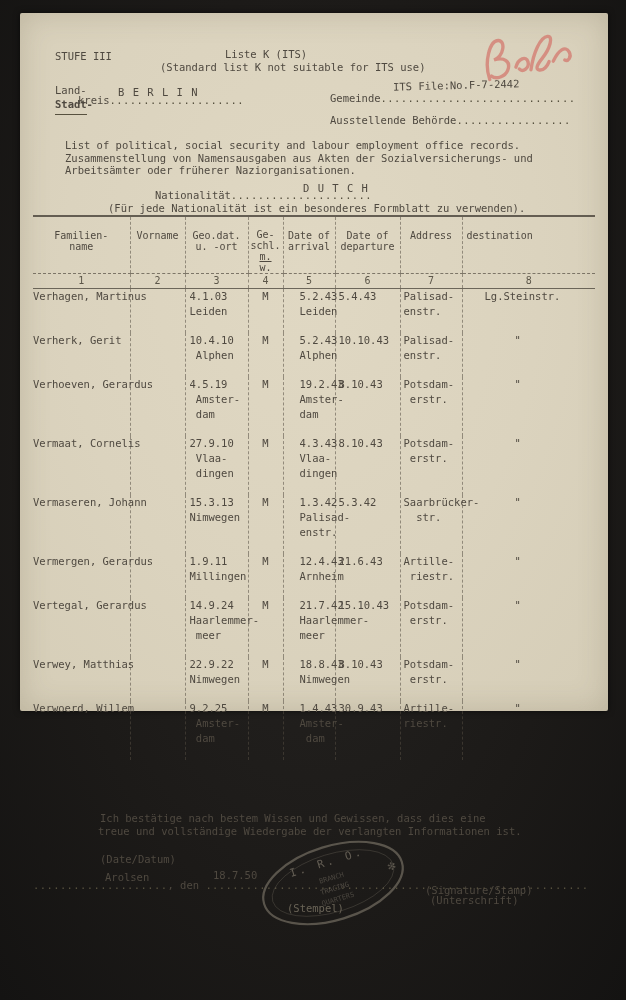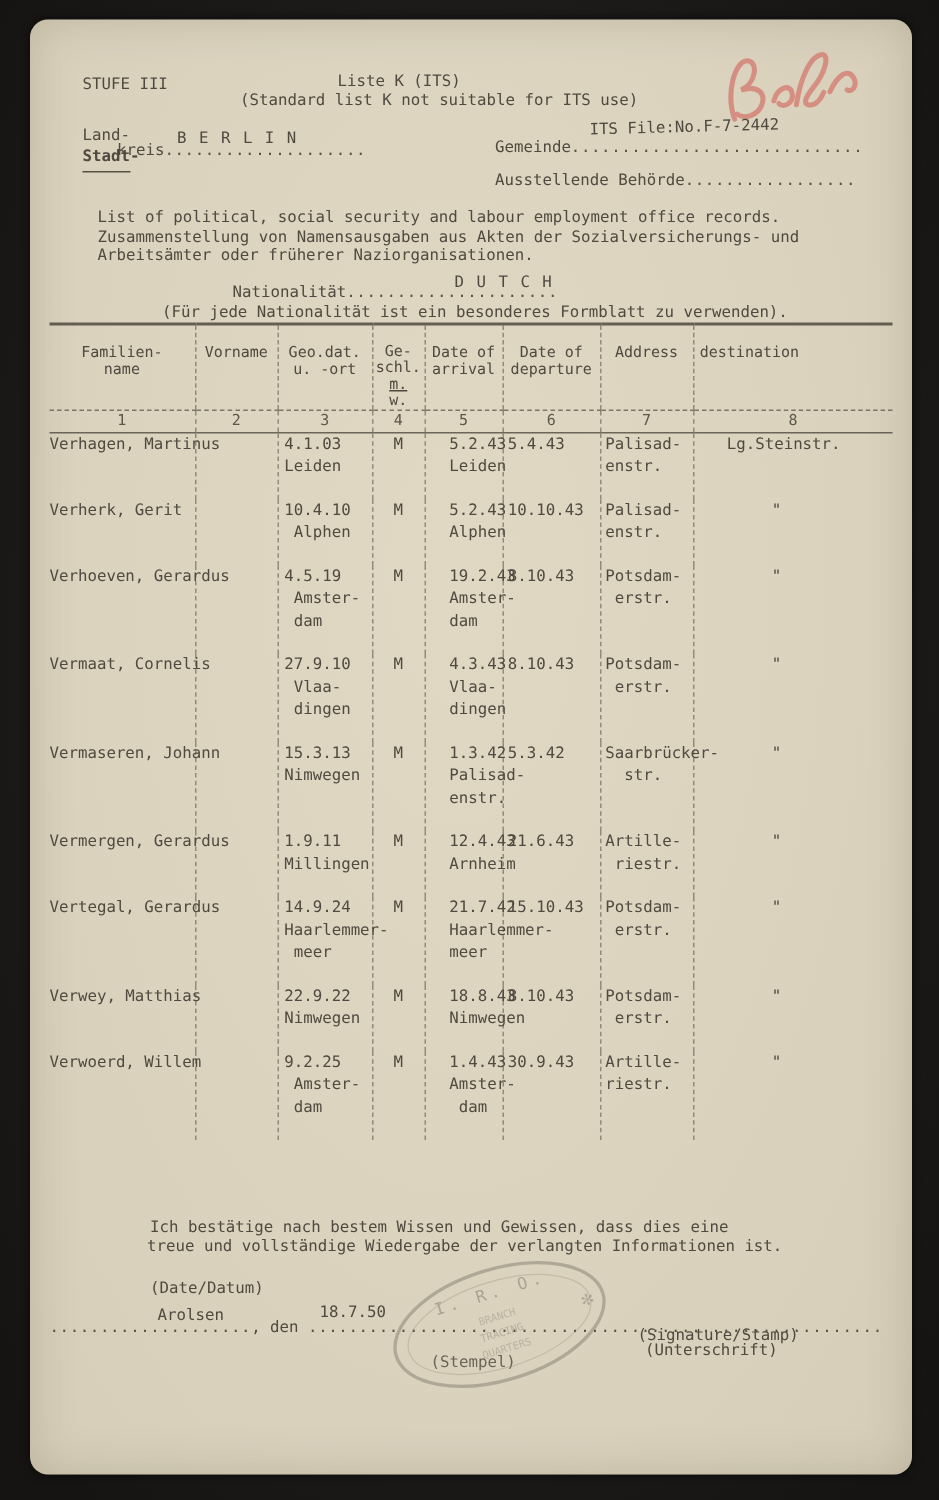--- a/index.html
+++ b/index.html
@@ -2,24 +2,24 @@
 <html><head>
 <meta charset="utf-8">
 <style>
   html,body{margin:0;padding:0;}
   body{
     width:626px;height:1000px;position:relative;overflow:hidden;
     background:radial-gradient(ellipse at 50% 45%, #262422 0%, #1c1a18 60%, #141312 100%);
     font-family:"DejaVu Sans Mono", monospace;
   }
   .paper{
-    position:absolute;left:20px;top:13px;width:588px;height:970px;
+    position:absolute;left:20px;top:13px;width:588px;height:698px;
     background:radial-gradient(ellipse at 48% 38%, #e0d8c3 0%, #dbd3be 55%, #d5cdb7 100%);
     box-shadow:inset 0 0 30px rgba(95,85,62,.22), 0 0 6px rgba(0,0,0,.6);
-    border-radius:12px;color:#4f4940;font-size:10.5px;
+    border-radius:2px;color:#4f4940;font-size:10.5px;
   }
   .abs{position:absolute;white-space:nowrap;}
   .ink{color:#4f4940;}
   .ink-lt{color:#6a6457;text-align:right;}
   .preline{white-space:pre-line;}
   .dots{letter-spacing:.4px;color:#57513f;}
   .raised{transform:rotate(-1.5deg);}
   .u{text-decoration:underline;}
   
   .desc{line-height:12.5px;}

